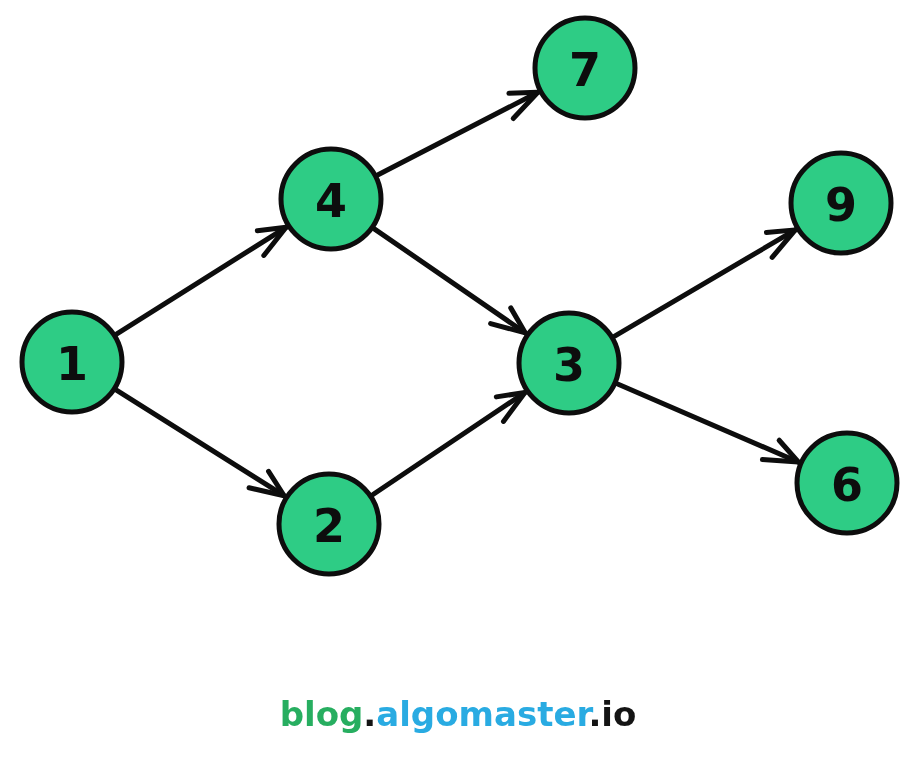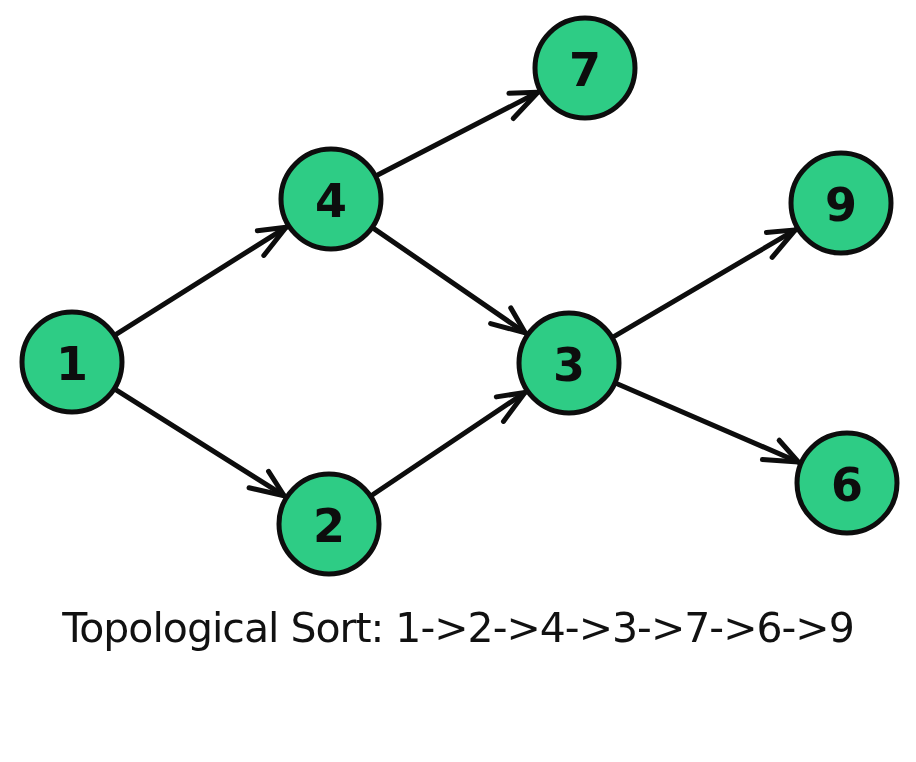--- a/index.html
+++ b/index.html
@@ -110,16 +110,18 @@
       <g>
         <circle cx="329" cy="524" r="50" fill="#2ecc85" stroke="#0d0d0d" stroke-width="5"></circle>
         <text x="329" y="526" text-anchor="middle" dominant-baseline="central" class="node-label">2</text>
       </g>
       <g>
         <circle cx="847" cy="483" r="50" fill="#2ecc85" stroke="#0d0d0d" stroke-width="5"></circle>
         <text x="847" y="485" text-anchor="middle" dominant-baseline="central" class="node-label">6</text>
       </g>
     </svg>
 
-  <div class="caption">Topological Sort: 1-&gt;2-&gt;4-&gt;3-&gt;7-&gt;6-&gt;9</div>
 
+  <div class="footer">
+    <span style="color: rgb(39, 174, 96);">blog</span><span style="color: rgb(20, 20, 20);">.</span><span style="color: rgb(41, 171, 226);">algomaster</span><span style="color: rgb(20, 20, 20);">.io</span>
+  </div>
 
 </div>
 
 </body></html>

